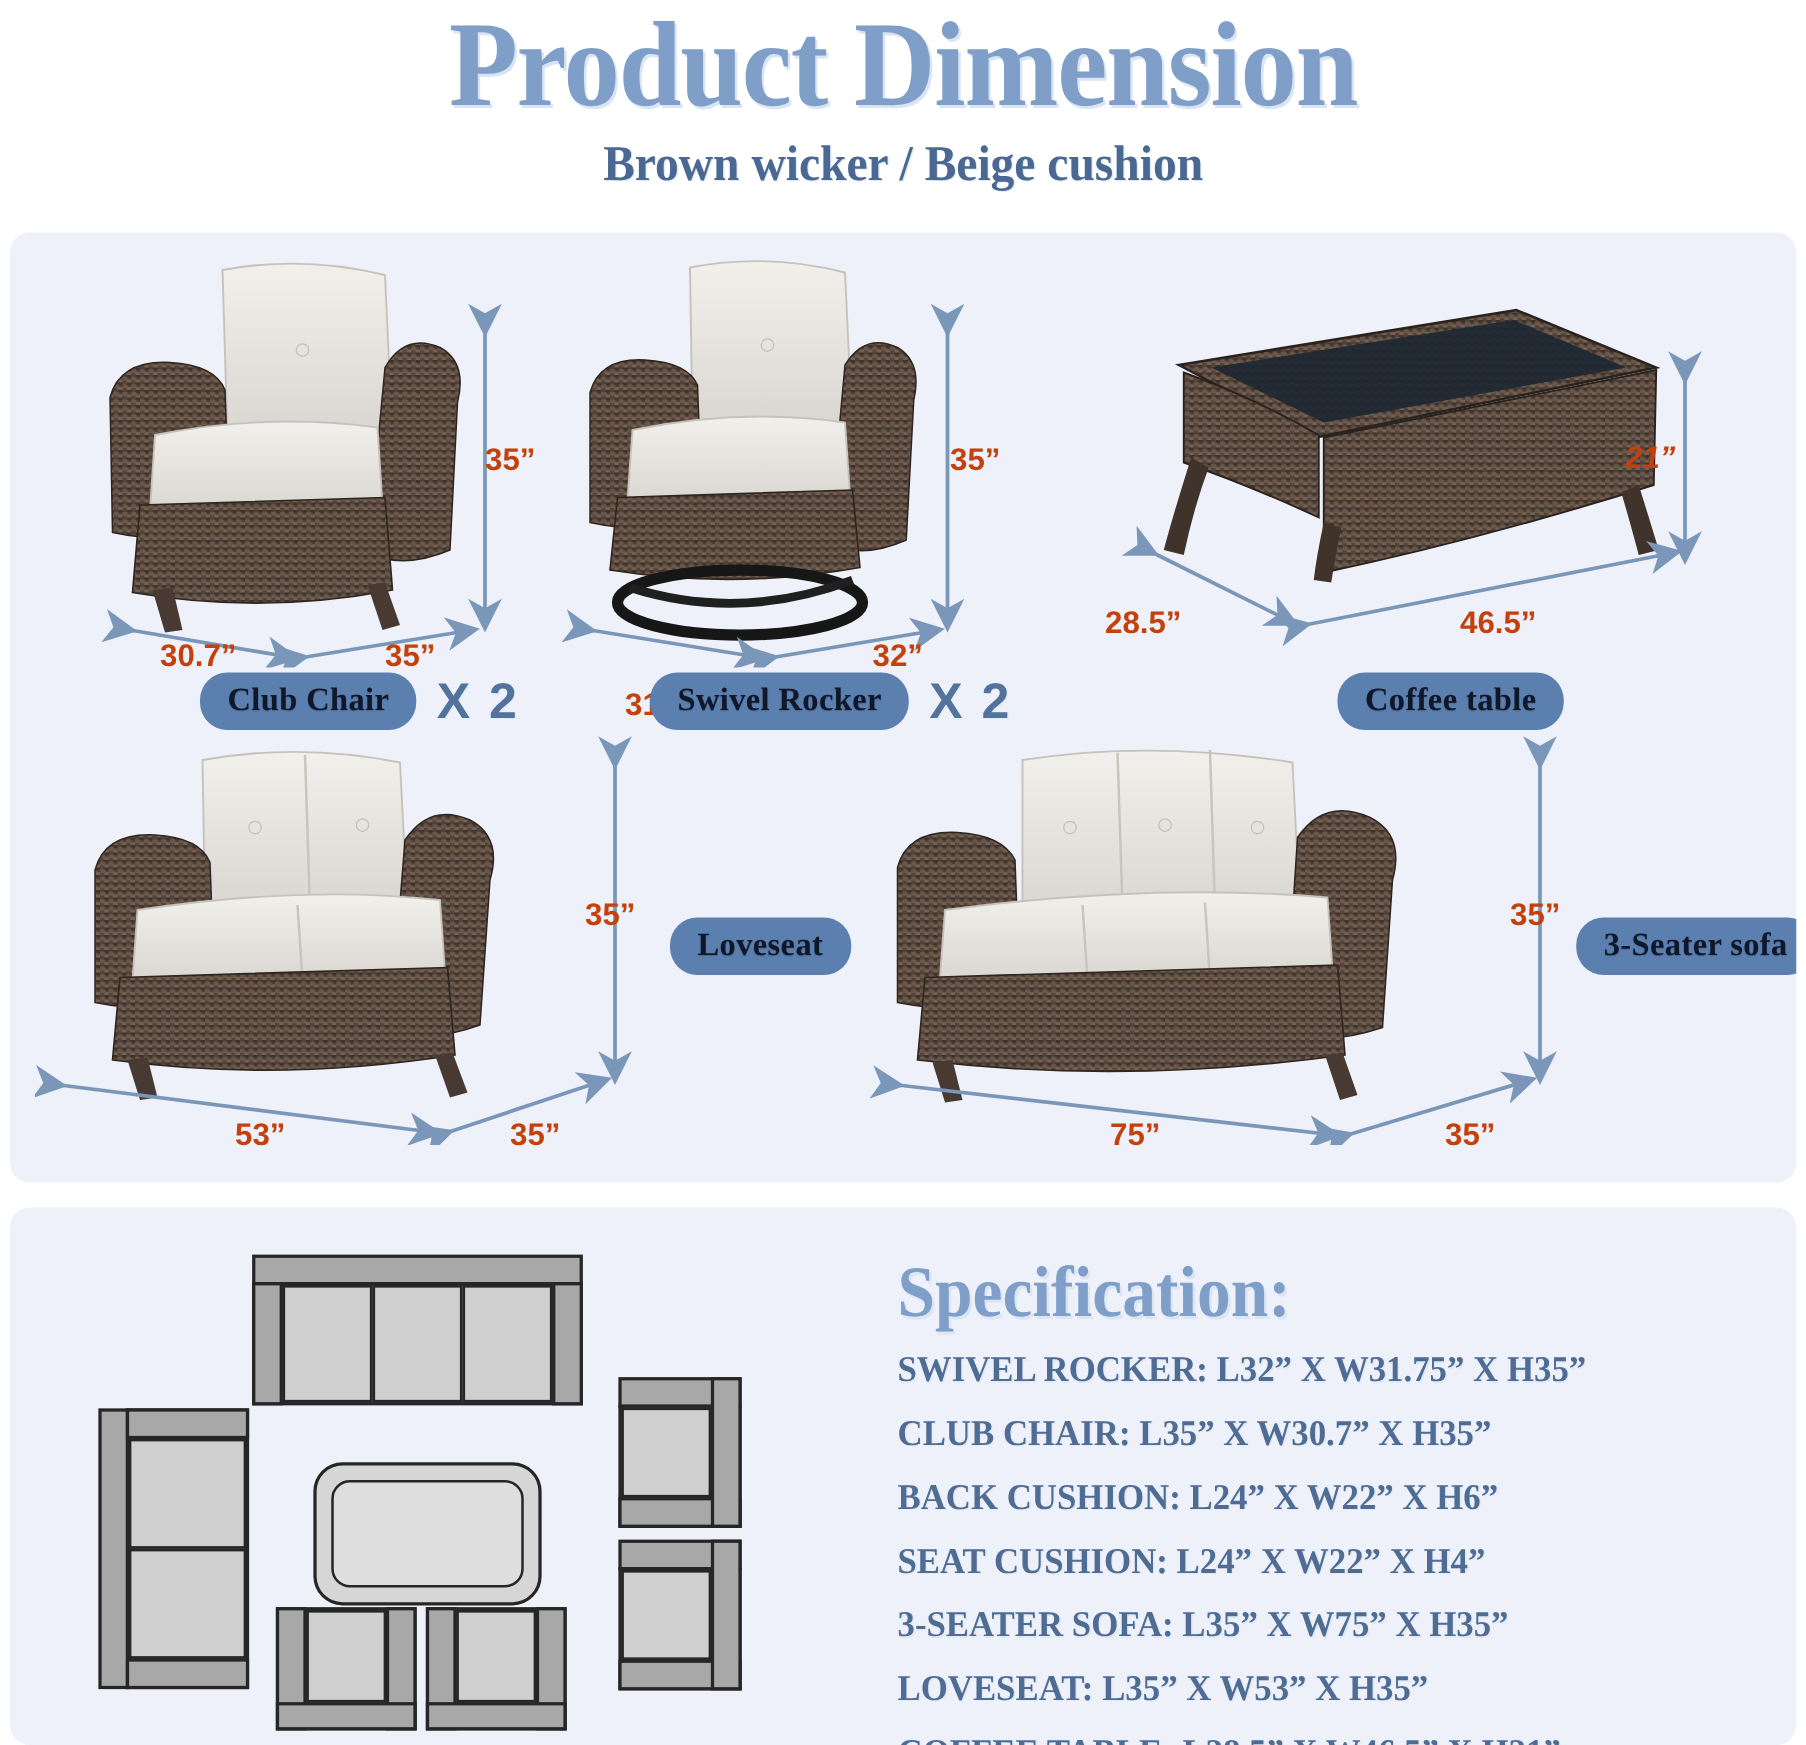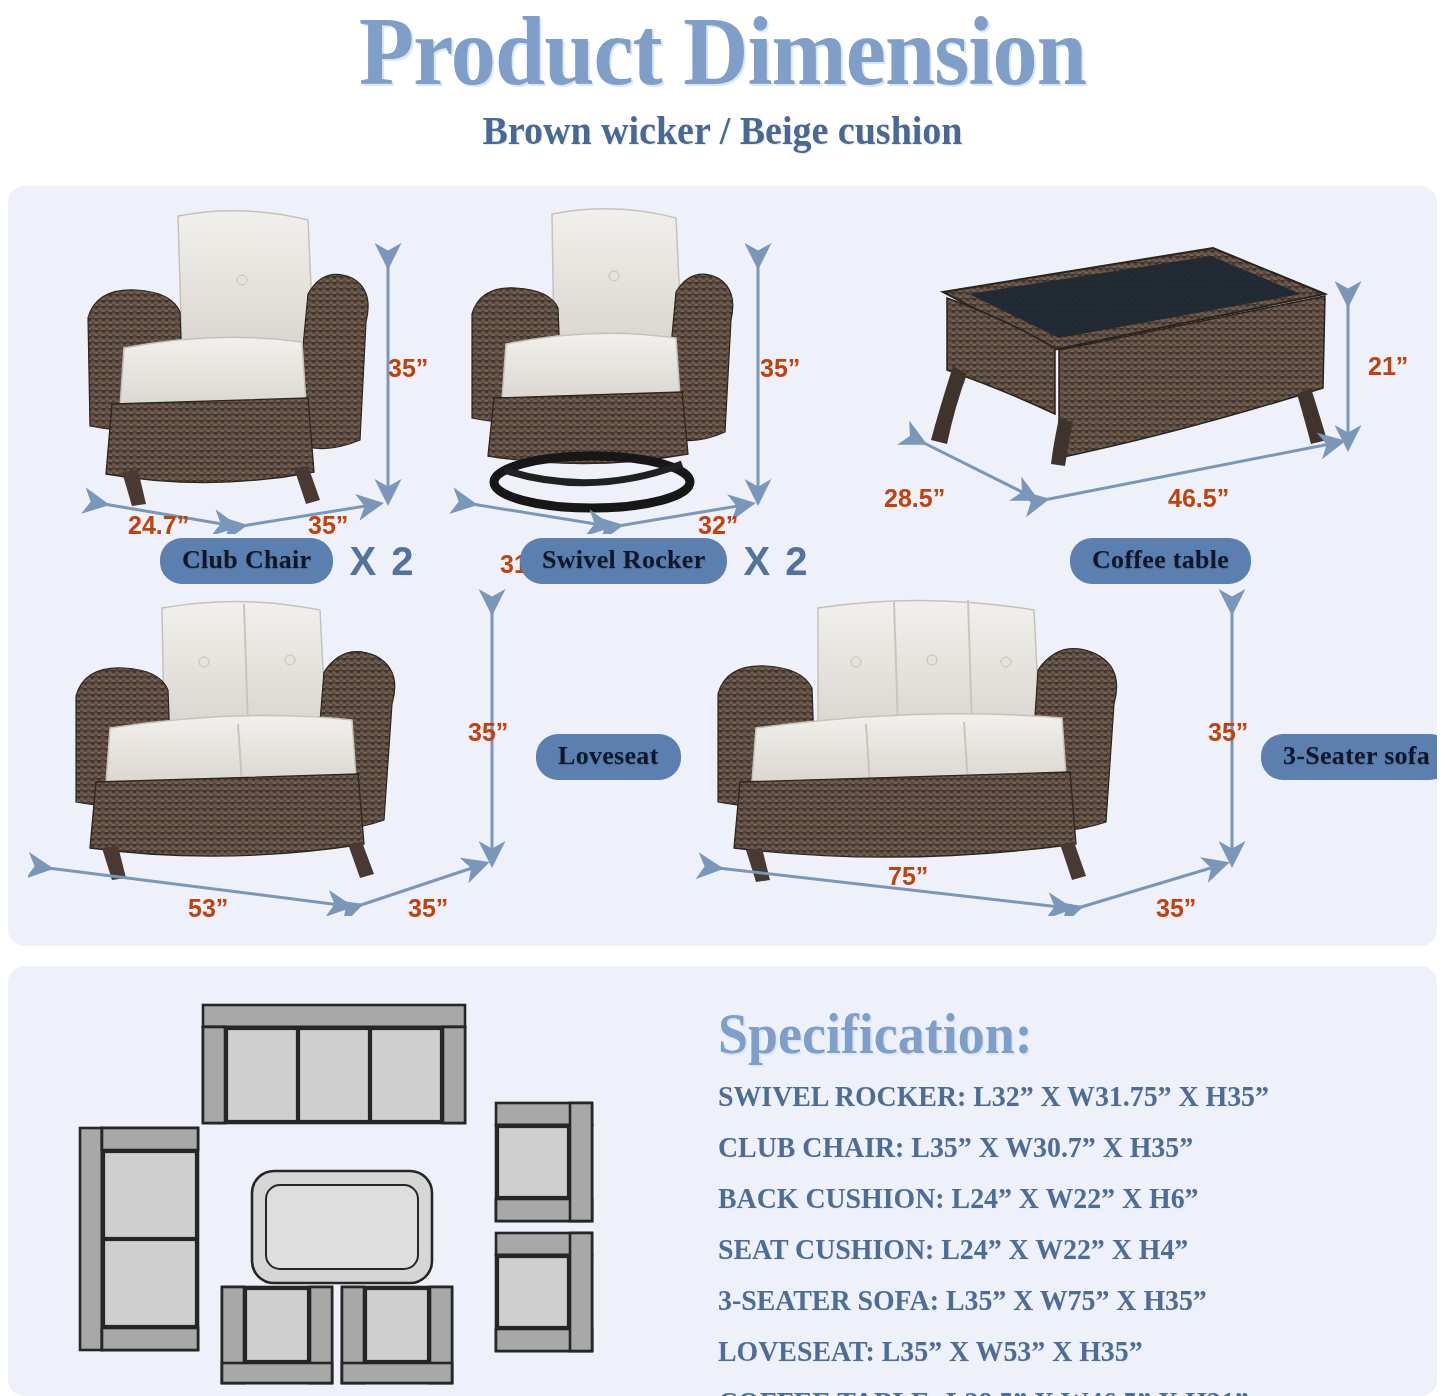--- a/index.html
+++ b/index.html
@@ -157,21 +157,21 @@
     <defs>
       <marker id="ah" markerWidth="9" markerHeight="9" refX="7" refY="4.5" orient="auto">
         <path d="M9,4.5 L0,0 L2.5,4.5 L0,9 Z" fill="#7a96b8"></path>
       </marker>
     </defs>
     <line x1="350" y1="60" x2="350" y2="296" stroke="#7a96b8" stroke-width="3" marker-start="url(#ah)" marker-end="url(#ah)"></line>
     <line x1="66" y1="300" x2="196" y2="322" stroke="#7a96b8" stroke-width="3" marker-start="url(#ah)" marker-end="url(#ah)"></line>
     <line x1="204" y1="322" x2="340" y2="300" stroke="#7a96b8" stroke-width="3" marker-start="url(#ah)" marker-end="url(#ah)"></line>
   </svg>
   <div class="dim-text" style="position:absolute;left:380px;top:168px;">35”</div>
-  <div class="dim-text" style="position:absolute;left:120px;top:325px;">24.7”</div>
+  <div class="dim-text" style="position:absolute;left:120px;top:325px;">30.7”</div>
   <div class="dim-text" style="position:absolute;left:300px;top:325px;">35”</div>
   <div style="position:absolute;left:152px;top:352px;display:flex;align-items:center;gap:16px;">
     <span class="pill">Club Chair</span>
     <span class="xmul">X 2</span>
   </div>
 
   <div class="art" style="left:452px;top:12px;width:280px;height:320px;">
     <svg viewBox="0 0 280 320" width="280" height="320">
       <path d="M92 16 q62 -12 124 4 l6 128 q-64 10 -128 -2 Z" fill="url(#cush1)" stroke="#c6c2ba" stroke-width="1.5"></path>
       <circle cx="154" cy="78" r="5" fill="#e6e3dd" stroke="#c3bfb7"></circle>
@@ -210,21 +210,21 @@
       <path d="M40 128 q-14 44 -22 74 l16 4 q8 -38 20 -70 Z" fill="#3f332b"></path>
       <path d="M146 180 q-6 28 -8 46 l14 2 q4 -26 8 -44 Z" fill="#3f332b"></path>
       <path d="M398 150 q10 32 16 52 l-16 4 q-8 -30 -14 -50 Z" fill="#3f332b"></path>
     </svg>
   </div>
   <svg class="art" style="left:880px;top:60px;" width="480" height="280" viewBox="0 0 480 280">
     <line x1="460" y1="56" x2="460" y2="200" stroke="#7a96b8" stroke-width="3" marker-start="url(#ah)" marker-end="url(#ah)"></line>
     <line x1="34" y1="196" x2="146" y2="252" stroke="#7a96b8" stroke-width="3" marker-start="url(#ah)" marker-end="url(#ah)"></line>
     <line x1="156" y1="254" x2="452" y2="196" stroke="#7a96b8" stroke-width="3" marker-start="url(#ah)" marker-end="url(#ah)"></line>
   </svg>
-  <div class="dim-text" style="position:absolute;left:1360px;top:166px;">21”</div>
+  <div class="dim-text" style="position:absolute;left:1292px;top:166px;font-style:italic;">21”</div>
   <div class="dim-text" style="position:absolute;left:876px;top:298px;">28.5”</div>
   <div class="dim-text" style="position:absolute;left:1160px;top:298px;">46.5”</div>
   <div style="position:absolute;left:1062px;top:352px;">
     <span class="pill">Coffee table</span>
   </div>
 
   <div class="art" style="left:58px;top:400px;width:430px;height:300px;">
     <svg viewBox="0 0 430 300" width="430" height="300">
       <path d="M96 22 q78 -14 158 2 l6 118 q-80 12 -162 -2 Z" fill="url(#cush1)" stroke="#c6c2ba" stroke-width="1.5"></path>
       <line x1="178" y1="18" x2="182" y2="140" stroke="#c9c5bd" stroke-width="2"></line>
@@ -268,21 +268,21 @@
       <path d="M38 264 l10 32 l14 -2 l-8 -32 Z" fill="#483a32"></path>
       <path d="M352 258 l12 36 l14 -4 l-12 -34 Z" fill="#483a32"></path>
     </svg>
   </div>
   <svg class="art" style="left:660px;top:400px;" width="620" height="330" viewBox="0 0 620 330">
     <line x1="564" y1="24" x2="564" y2="276" stroke="#7a96b8" stroke-width="3" marker-start="url(#ah)" marker-end="url(#ah)"></line>
     <line x1="50" y1="282" x2="400" y2="322" stroke="#7a96b8" stroke-width="3" marker-start="url(#ah)" marker-end="url(#ah)"></line>
     <line x1="410" y1="322" x2="556" y2="278" stroke="#7a96b8" stroke-width="3" marker-start="url(#ah)" marker-end="url(#ah)"></line>
   </svg>
   <div class="dim-text" style="position:absolute;left:1200px;top:532px;">35”</div>
-  <div class="dim-text" style="position:absolute;left:880px;top:676px;">75”</div>
+  <div class="dim-text" style="position:absolute;left:880px;top:708px;">75”</div>
   <div class="dim-text" style="position:absolute;left:1148px;top:708px;">35”</div>
   <div style="position:absolute;left:1253px;top:548px;">
     <span class="pill">3-Seater sofa</span>
   </div>
 </div>
 
 <div class="panel" id="panel-spec"></div>
 
 <svg id="layout-plan" viewBox="0 0 620 400">
   <defs>

